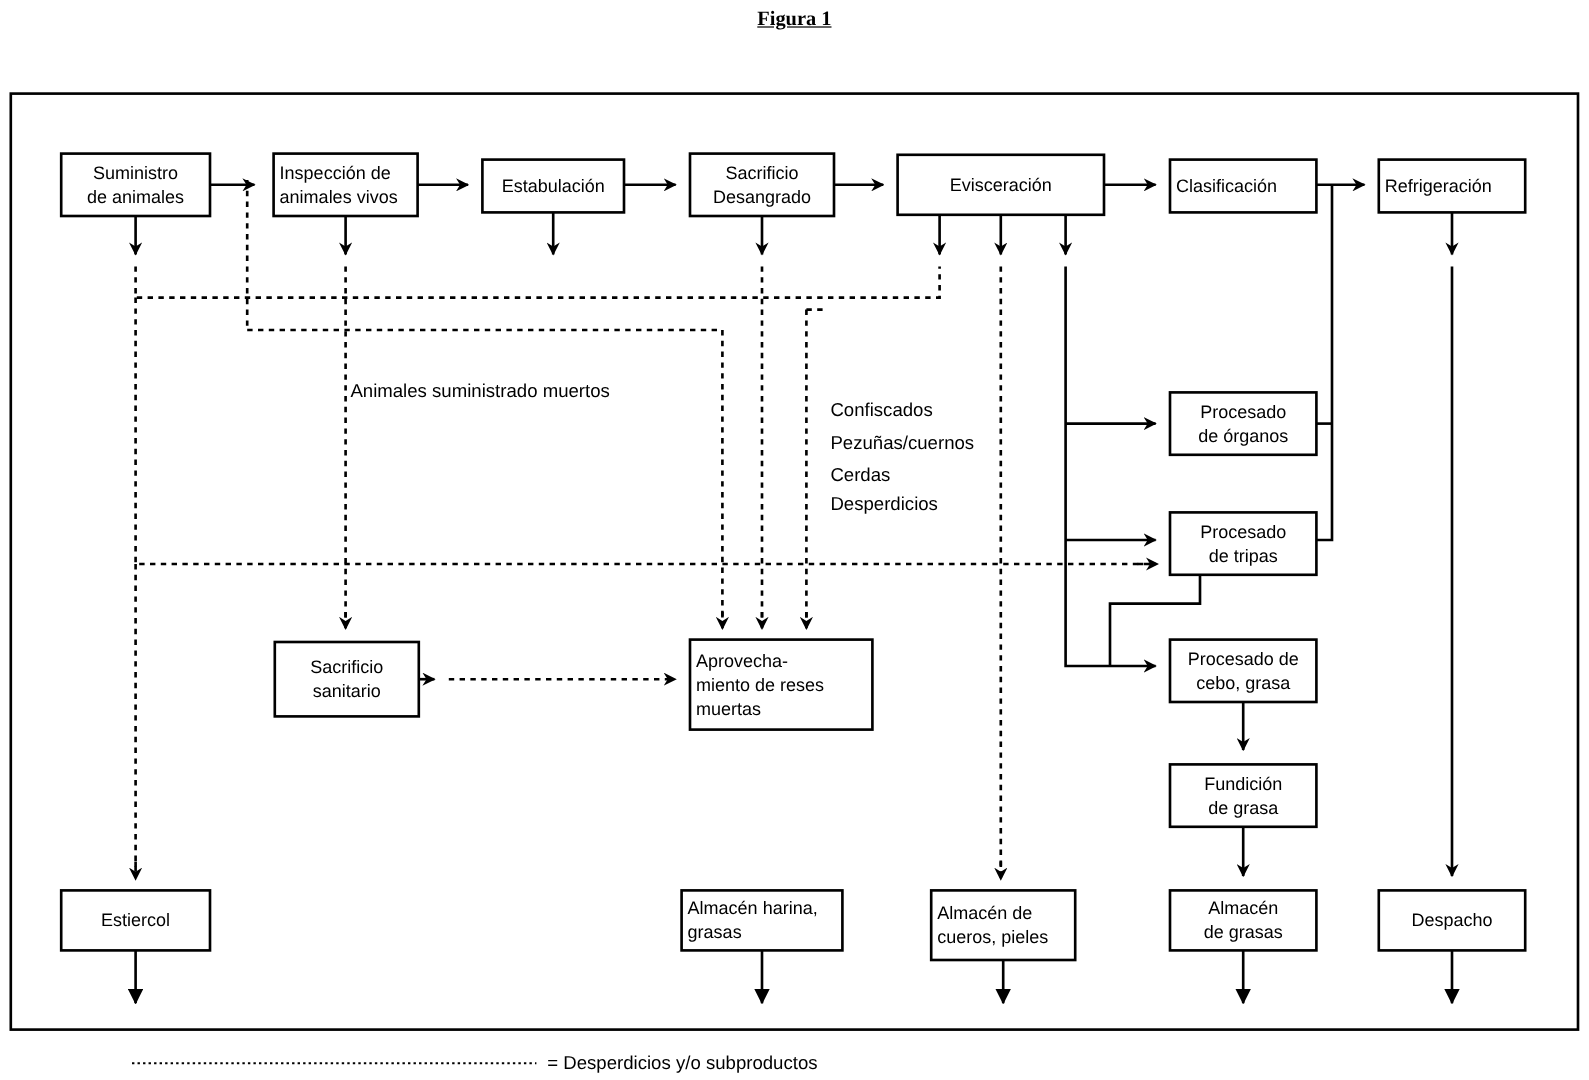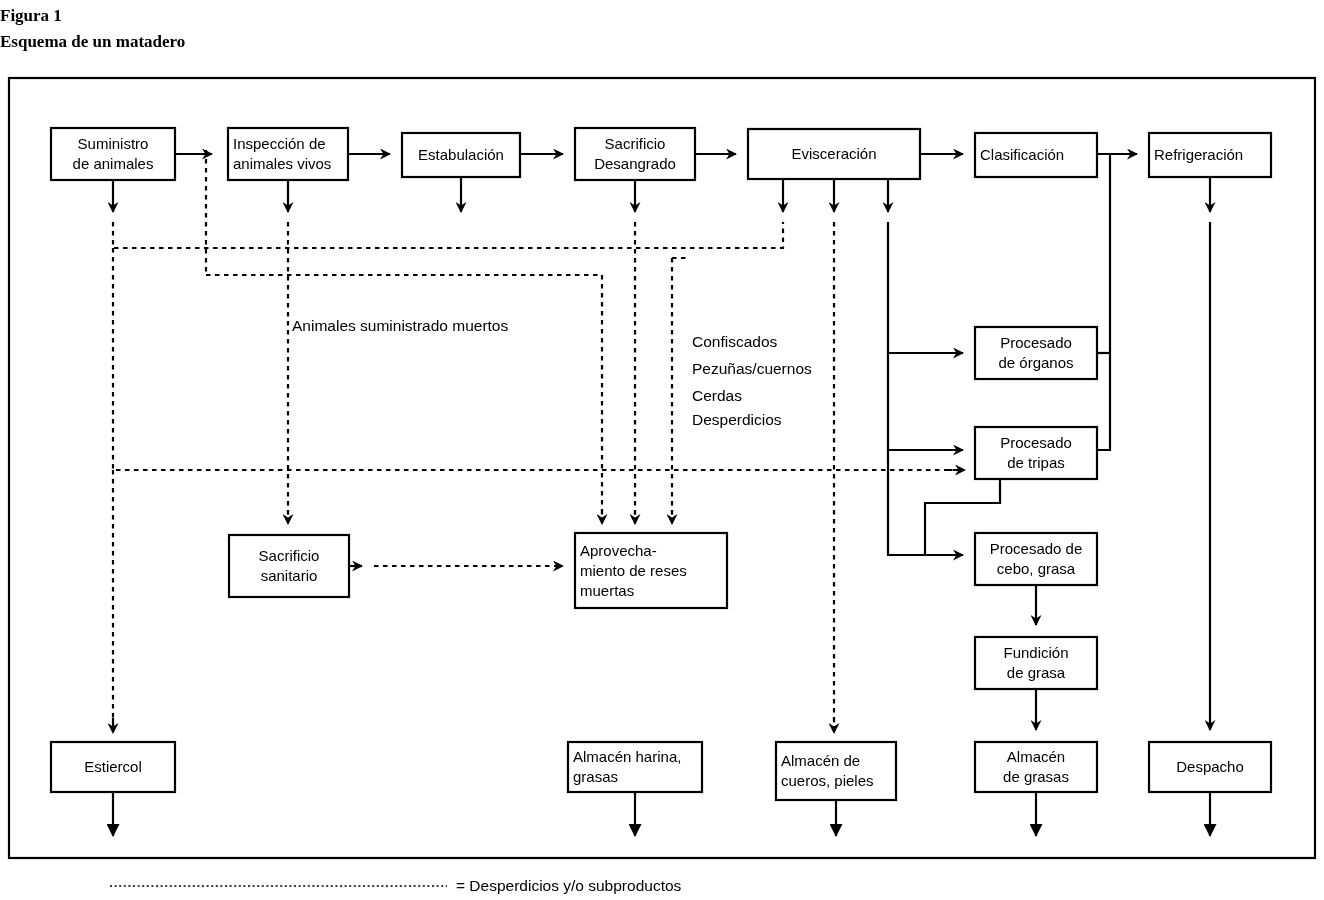--- a/index.html
+++ b/index.html
@@ -1,37 +1,36 @@
 <!DOCTYPE html>
 <html><head>
 <meta charset="utf-8">
 <style>
   html,body{margin:0;padding:0;background:#ffffff;}
   body{width:1324px;height:900px;font-family:"Liberation Sans",sans-serif;color:#000;}
   #page{position:relative;width:1324px;height:900px;overflow:hidden;}
-  .title{position:absolute;width:100%;font-family:"Liberation Serif",serif;font-weight:bold;font-size:17px;}
+  .title{position:absolute;width:100%;text-align:center;font-family:"Liberation Serif",serif;font-weight:bold;font-size:17px;text-decoration:underline;}
   #t1{top:6px;}
   #t2{top:32px;}
   svg{position:absolute;left:0;top:0;}
   .bx{fill:#ffffff;stroke:#000000;stroke-width:2.2;}
   .frame{fill:none;stroke:#000000;stroke-width:2.2;}
   .ln{stroke:#000000;stroke-width:2.2;fill:none;}
   .dl{stroke:#000000;stroke-width:2.2;fill:none;stroke-dasharray:4.5,4.5;}
   .legln{stroke:#000000;stroke-width:1.6;fill:none;stroke-dasharray:2,2.6;}
   text{font-family:"Liberation Sans",sans-serif;font-size:15px;fill:#000;}
   text.lbl{font-size:15.5px;}
   text.leg{font-size:15.5px;}
 </style>
 </head>
 <body>
 
 <div id="page">
 
   <div class="title" id="t1">Figura 1</div>
-  <div class="title" id="t2">Esquema de un matadero</div>
 
   <svg width="1324" height="900">
     <defs>
       <marker id="ah" markerWidth="11" markerHeight="11" refX="10" refY="5.5" orient="auto" markerUnits="userSpaceOnUse">
         <path d="M0,0 L11,5.5 L0,11 L3.4,5.5 Z" fill="#000"></path>
       </marker>
       <marker id="ahf" markerWidth="13" markerHeight="13" refX="12" refY="6.5" orient="auto" markerUnits="userSpaceOnUse">
         <path d="M0,0 L13,6.5 L0,13 Z" fill="#000"></path>
       </marker>
     </defs>

